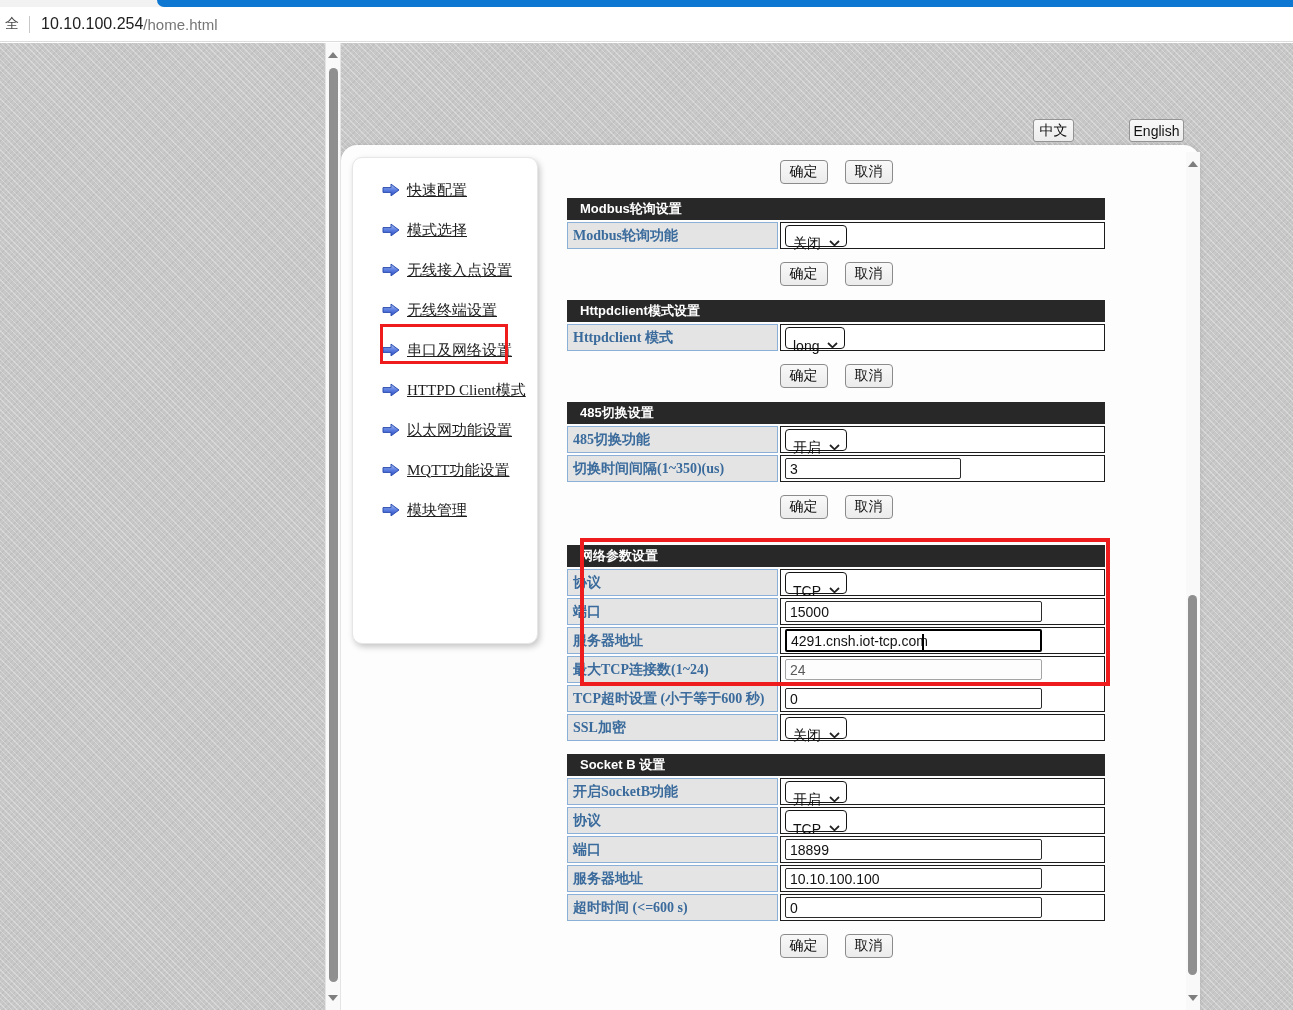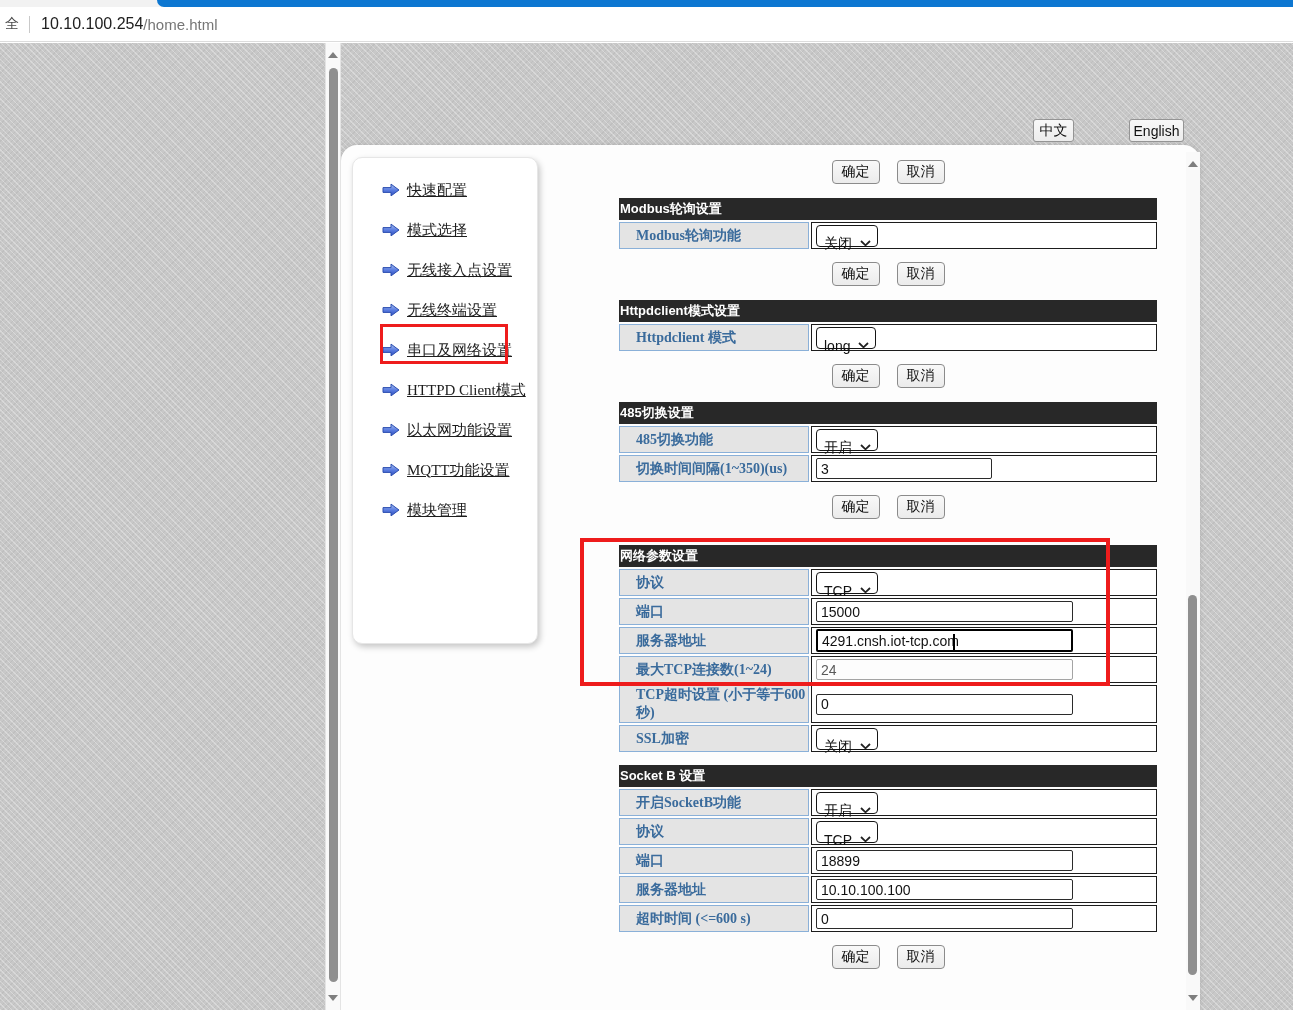--- a/index.html
+++ b/index.html
@@ -47,34 +47,34 @@
   
   .menu-card { position:absolute; left:352px; top:157px; width:186px; height:487px;
     background:#fff; border:1px solid #e6e6e6; border-radius:10px;
     box-shadow:2px 3px 6px rgba(0,0,0,.22); padding-top:12px; }
   .menu-list { list-style:none; margin:0; padding:0; }
   .menu-item { height:40px; display:flex; align-items:center; padding-left:29px; cursor:pointer; }
   .menu-item .aicon { width:18px; height:14px; margin-right:7px; flex:0 0 auto; }
   .menu-link { font-family:"Liberation Serif", serif; font-size:15px; color:#1d1d1d;
     text-decoration:underline; white-space:nowrap; }
   
-  .form-col { position:absolute; left:619px; top:160px; width:538px; }
+  .form-col { position:absolute; left:567px; top:160px; width:538px; }
   .btn-row { display:flex; justify-content:center; gap:17px; margin:13px 0; }
   .btn-row.first { margin-top:0; }
   .btn { font-family:"Liberation Sans", sans-serif; font-size:14px; color:#111;
     background:linear-gradient(#f9f9f9,#ebebeb); border:1.5px solid #8b8b8b; border-radius:4px;
     padding:2px 9px; height:24px; cursor:pointer; }
   .section { margin-top:14px; }
   .section.mt-big { margin-top:26px; }
   .section.mt-none { margin-top:13px; }
   .sec-header { background:#282828; color:#fff; font-size:13px; font-weight:bold;
-    height:22px; line-height:22px; padding-left:1px; }
+    height:22px; line-height:22px; padding-left:13px; }
   .row { display:flex; margin-top:2px; }
-  .cell-label { width:190px; margin-right:2px; flex:0 0 auto; background:#e4e4e4;
-    border:1px solid #8ab0d8; min-height:27px; display:flex; align-items:center; padding-left:16px;
+  .cell-label { width:211px; margin-right:2px; flex:0 0 auto; background:#e4e4e4;
+    border:1px solid #8ab0d8; min-height:27px; display:flex; align-items:center; padding-left:5px;
     font-family:"Liberation Serif", serif; font-weight:bold; font-size:14px; color:#3a6b9c; }
   .cell-value { flex:1 1 auto; background:#fff; border:1px solid #1c1c1c; min-height:27px;
     display:flex; align-items:center; padding-left:4px; position:relative; }
   .sel { display:inline-flex; align-items:center; gap:8px; height:22px; padding:16px 6px 0 7px;
     border:1.6px solid #151515; border-radius:4px; background:#fff; font-size:14px; color:#111; cursor:default; }
   .txt { width:257px; height:21px; border:1px solid #2b2b2b; border-radius:2px;
     font-family:"Liberation Sans", sans-serif; font-size:14px; color:#111; padding:0 4px; background:#fff; }
   .txt.short { width:176px; }
   .txt.focused { border:2.4px solid #000; height:23px; }
   .txt.disabled { border:1px solid #a4a4a4; color:#5a5a5a; background:#fdfdfd; }

